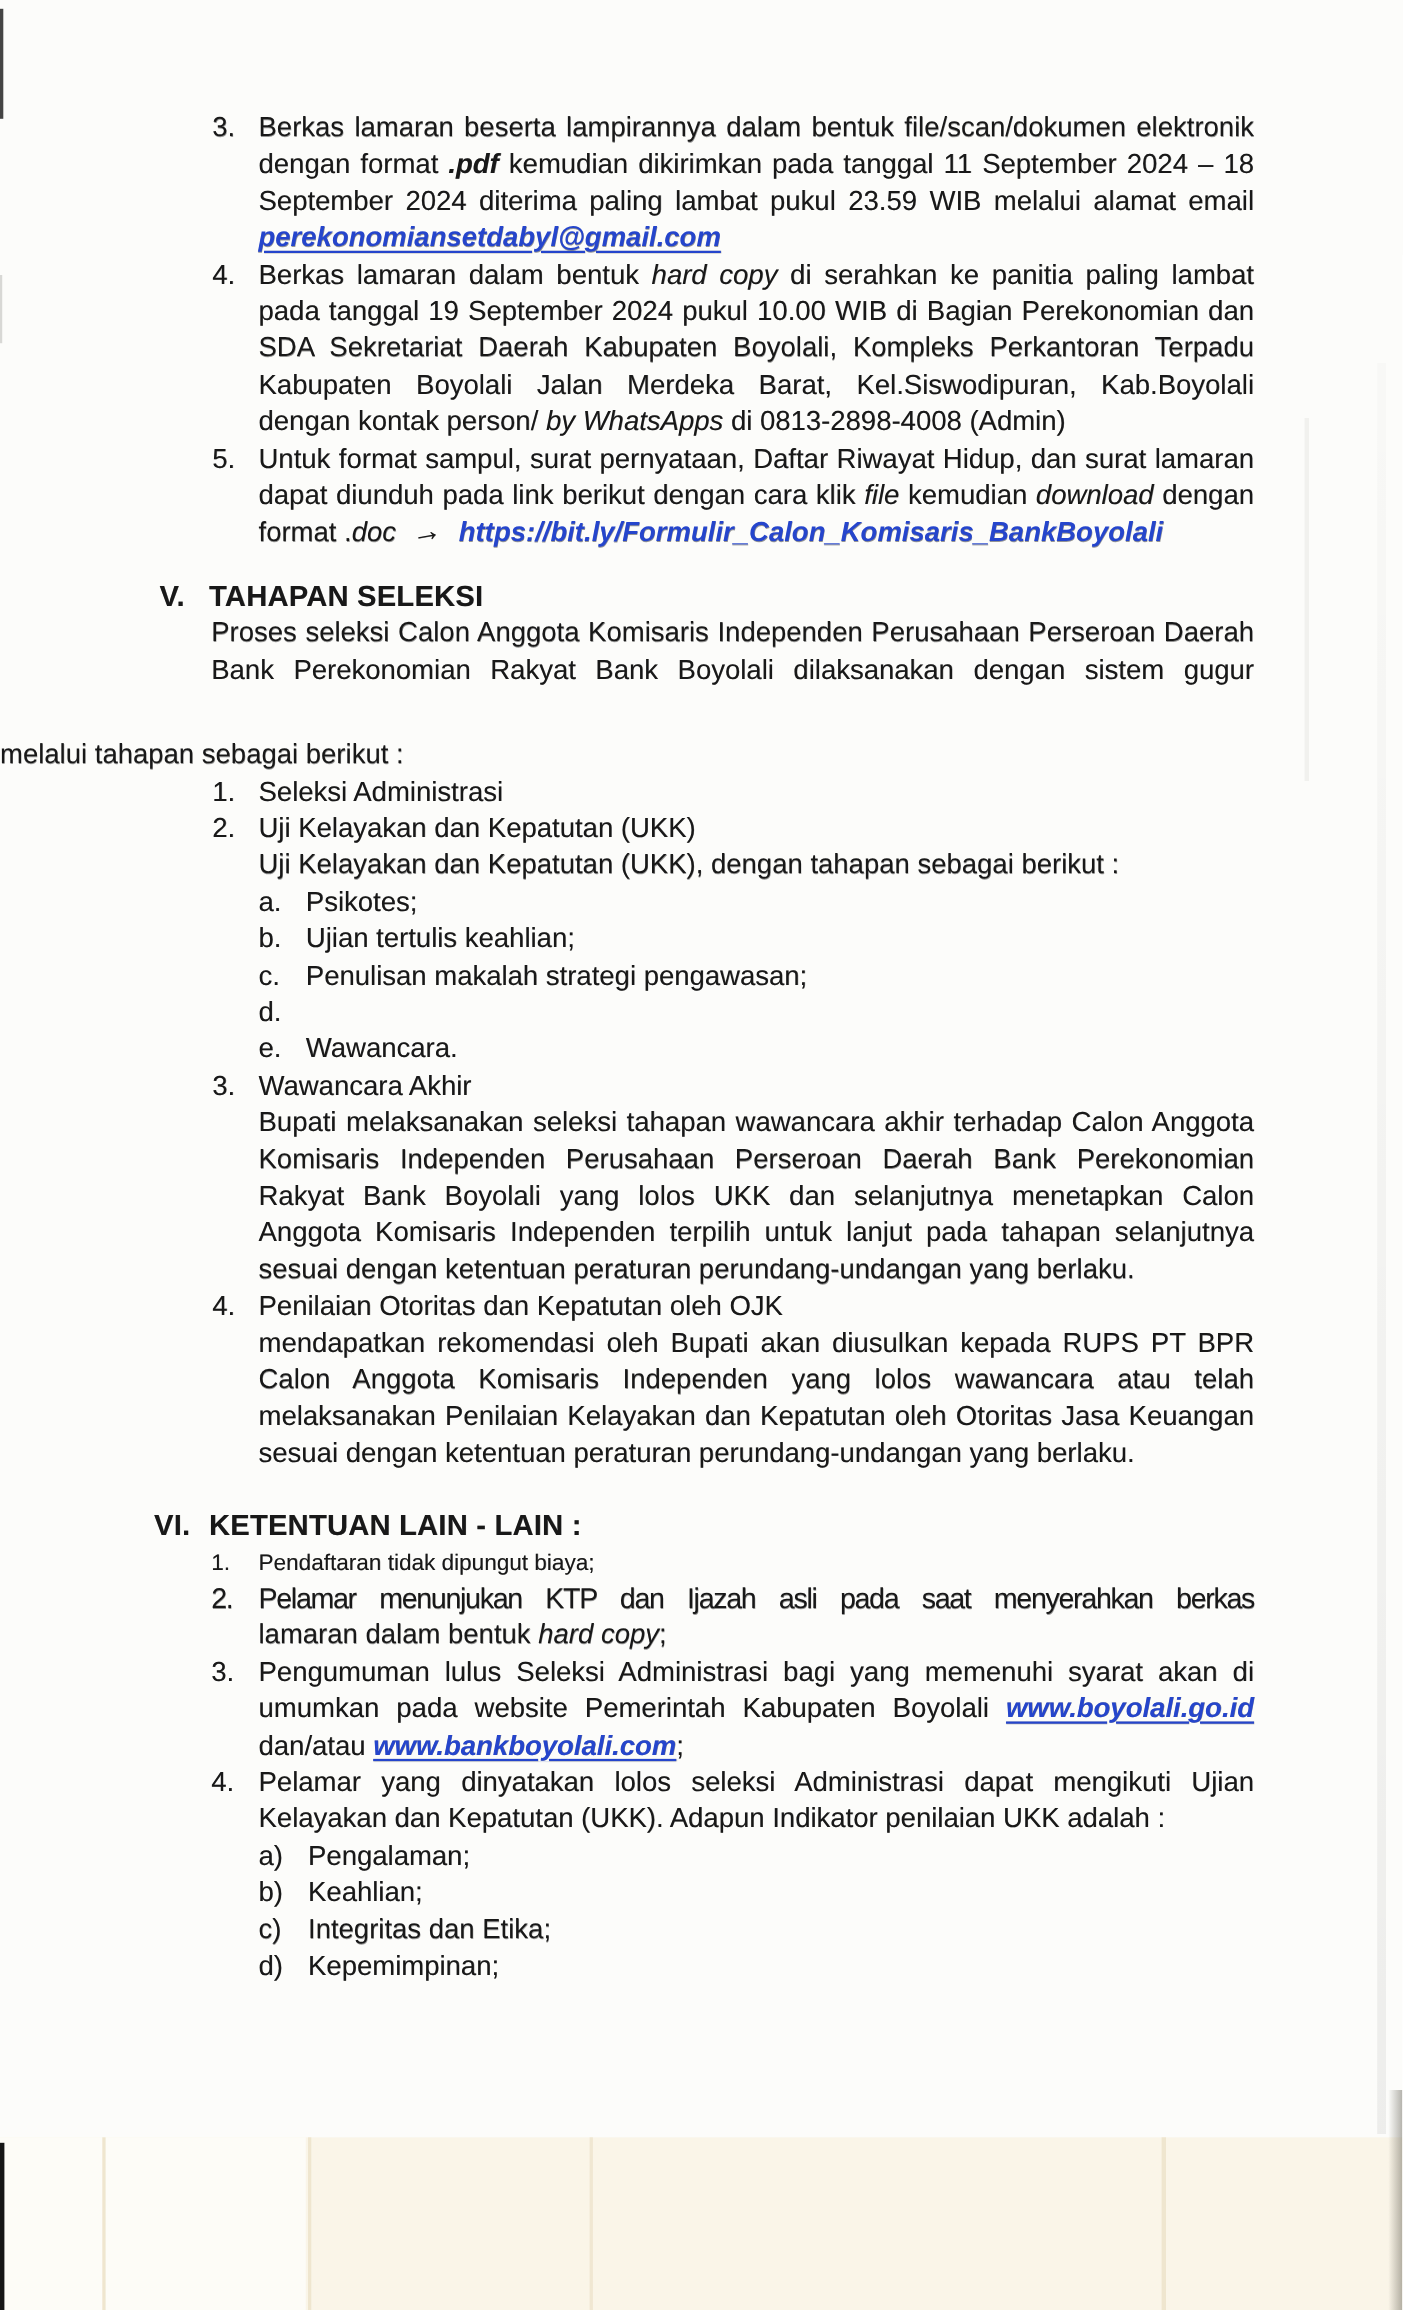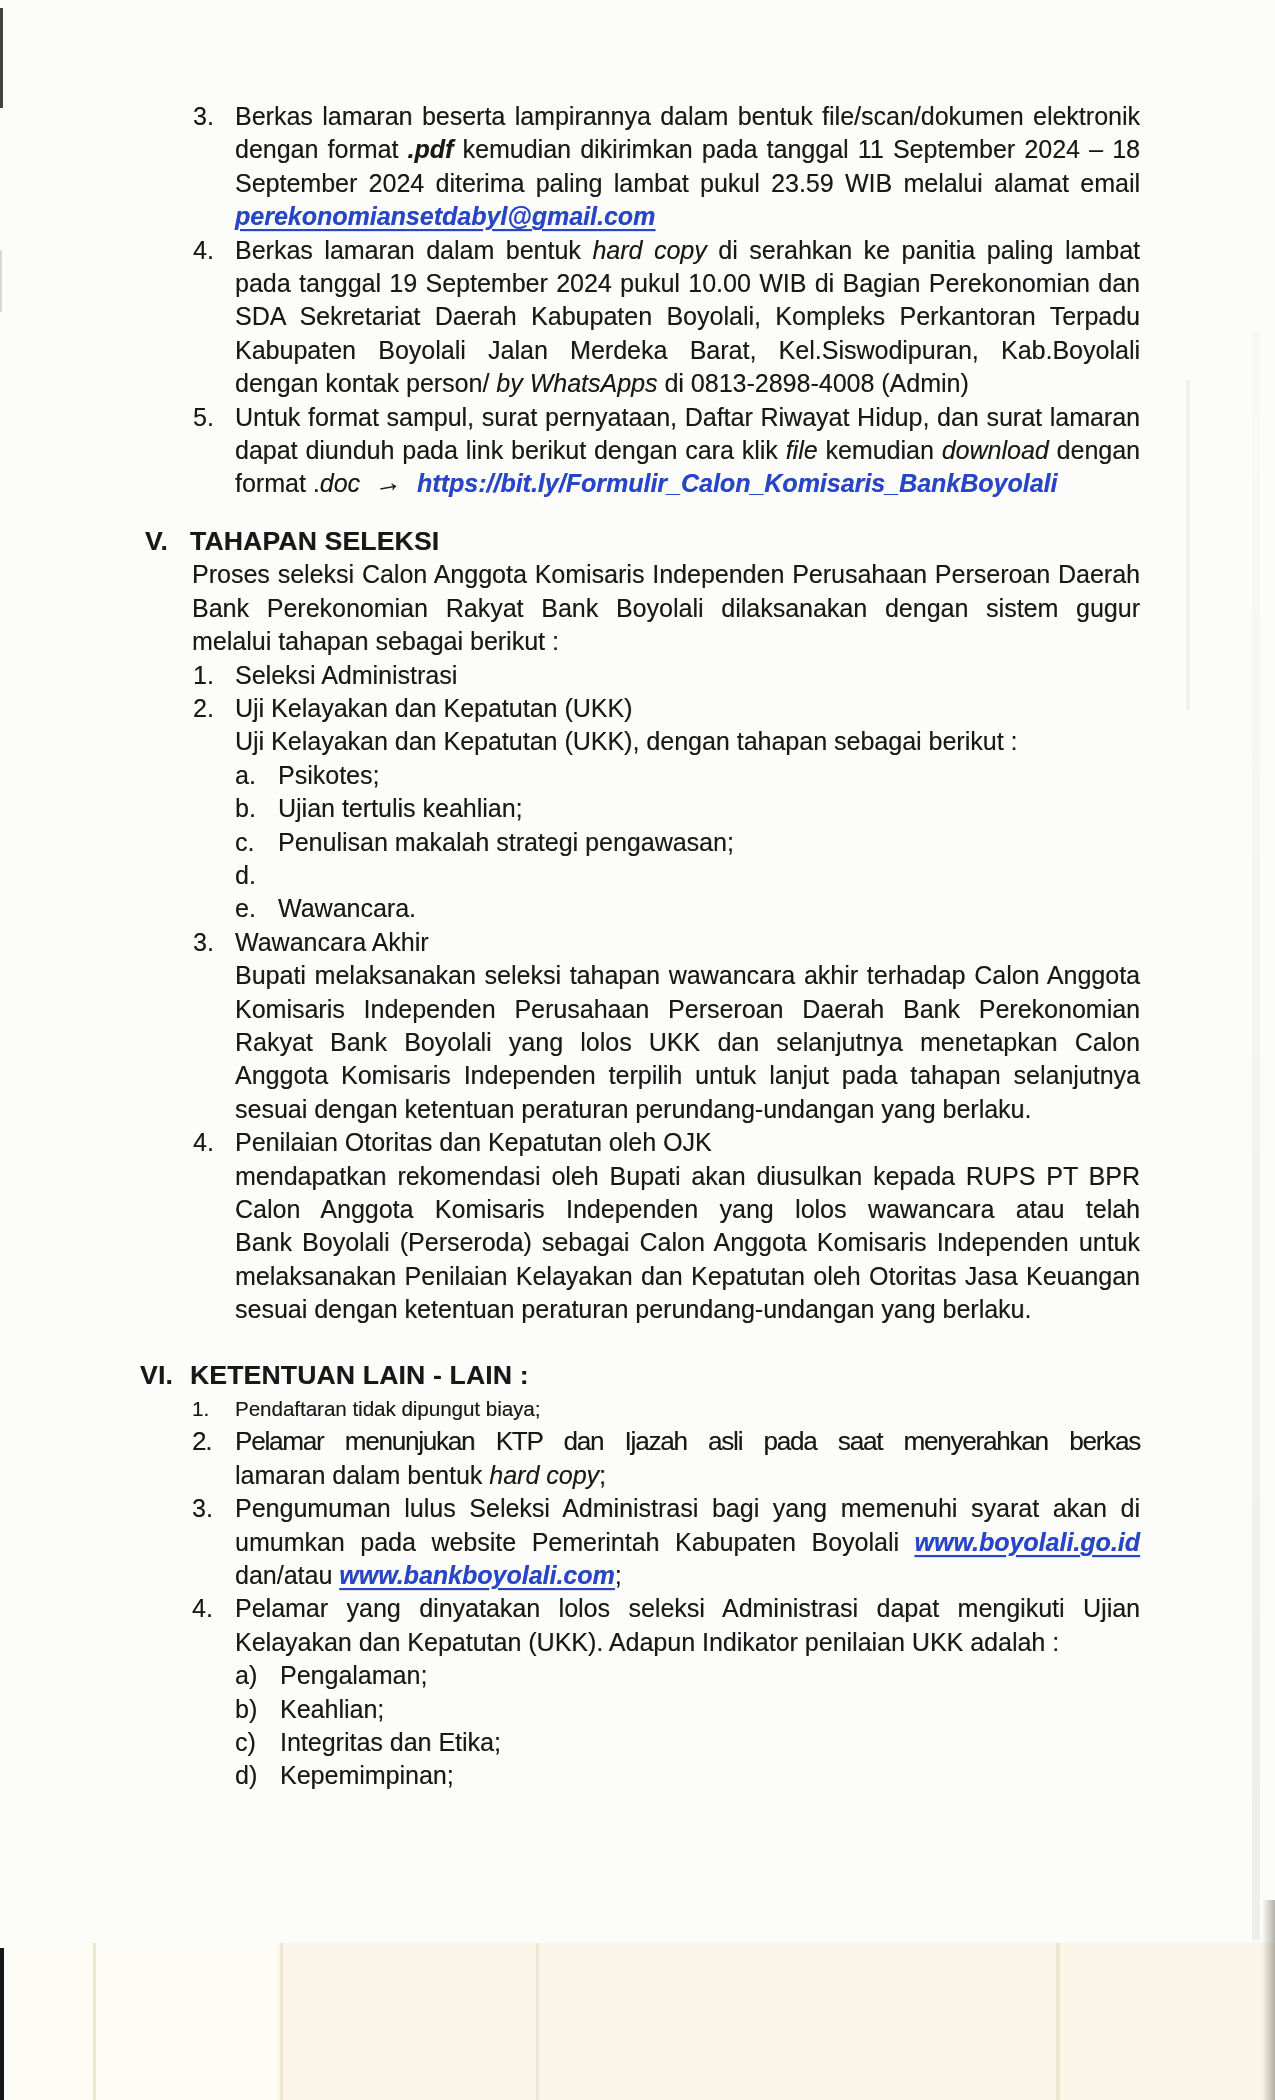--- a/index.html
+++ b/index.html
@@ -64,21 +64,21 @@
         <div class="ln j" style="padding-left: 235px;"><span class="marker" style="left: 193px;">5.</span><span>Untuk format sampul, surat pernyataan, Daftar Riwayat Hidup, dan surat lamaran</span></div>
         <div class="ln j" style="padding-left: 235px;"><span>dapat diunduh pada link berikut dengan cara klik </span><span class="i">file</span><span> kemudian </span><span class="i">download</span><span> dengan</span></div>
         <div class="ln" style="padding-left: 235px;"><span>format .</span><span class="i">doc</span><span class="arrow">→</span><span class="lk">https://bit.ly/Formulir_Calon_Komisaris_BankBoyolali</span></div>
       </div>
       <div class="block" style="margin-top: 24px;">
         <div class="ln hd" style="padding-left: 190px;"><span class="marker hd" style="left: 145px;">V.</span><span>TAHAPAN SELEKSI</span></div>
       </div>
       <div class="block">
         <div class="ln j" style="padding-left: 192px;"><span>Proses seleksi Calon Anggota Komisaris Independen Perusahaan Perseroan Daerah</span></div>
         <div class="ln j" style="padding-left: 192px;"><span>Bank Perekonomian Rakyat Bank Boyolali dilaksanakan dengan sistem gugur</span></div>
-        <div class="ln" style="padding-left: 192px;"><span>melalui tahapan sebagai berikut :</span></div>
+        <div class="ln" style=" margin-top: 44px;"><span>melalui tahapan sebagai berikut :</span></div>
       </div>
       <div class="block">
         <div class="ln" style="padding-left: 235px;"><span class="marker" style="left: 193px;">1.</span><span>Seleksi Administrasi</span></div>
       </div>
       <div class="block">
         <div class="ln" style="padding-left: 235px;"><span class="marker" style="left: 193px;">2.</span><span>Uji Kelayakan dan Kepatutan (UKK)</span></div>
         <div class="ln" style="padding-left: 235px;"><span>Uji Kelayakan dan Kepatutan (UKK), dengan tahapan sebagai berikut :</span></div>
       </div>
       <div class="block">
         <div class="ln" style="padding-left: 278px;"><span class="marker" style="left: 235px;">a.</span><span>Psikotes;</span></div>
@@ -100,21 +100,20 @@
         <div class="ln j" style="padding-left: 235px;"><span>Bupati melaksanakan seleksi tahapan wawancara akhir terhadap Calon Anggota</span></div>
         <div class="ln j" style="padding-left: 235px;"><span>Komisaris Independen Perusahaan Perseroan Daerah Bank Perekonomian</span></div>
         <div class="ln j" style="padding-left: 235px;"><span>Rakyat Bank Boyolali yang lolos UKK dan selanjutnya menetapkan Calon</span></div>
         <div class="ln j" style="padding-left: 235px;"><span>Anggota Komisaris Independen terpilih untuk lanjut pada tahapan selanjutnya</span></div>
         <div class="ln" style="padding-left: 235px;"><span>sesuai dengan ketentuan peraturan perundang-undangan yang berlaku.</span></div>
       </div>
       <div class="block">
         <div class="ln" style="padding-left: 235px;"><span class="marker" style="left: 193px;">4.</span><span>Penilaian Otoritas dan Kepatutan oleh OJK</span></div>
         <div class="ln j" style="padding-left: 235px;"><span>mendapatkan rekomendasi oleh Bupati akan diusulkan kepada RUPS PT BPR</span></div>
         <div class="ln j" style="padding-left: 235px;"><span>Calon Anggota Komisaris Independen yang lolos wawancara atau telah</span></div>
-        <div class="ln j" style="padding-left: 235px;"><span>Bank Boyolali (Perseroda) sebagai Calon Anggota Komisaris Independen untuk</span></div>
         <div class="ln j" style="padding-left: 235px;"><span>melaksanakan Penilaian Kelayakan dan Kepatutan oleh Otoritas Jasa Keuangan</span></div>
         <div class="ln" style="padding-left: 235px;"><span>sesuai dengan ketentuan peraturan perundang-undangan yang berlaku.</span></div>
       </div>
       <div class="block" style="margin-top: 32px;">
         <div class="ln hd" style="padding-left: 190px;"><span class="marker hd" style="left: 140px;">VI.</span><span>KETENTUAN LAIN - LAIN :</span></div>
       </div>
       <div class="block">
         <div class="ln small" style="padding-left: 235px;"><span class="marker" style="left: 192px;">1.</span><span>Pendaftaran tidak dipungut biaya;</span></div>
       </div>
       <div class="block">

